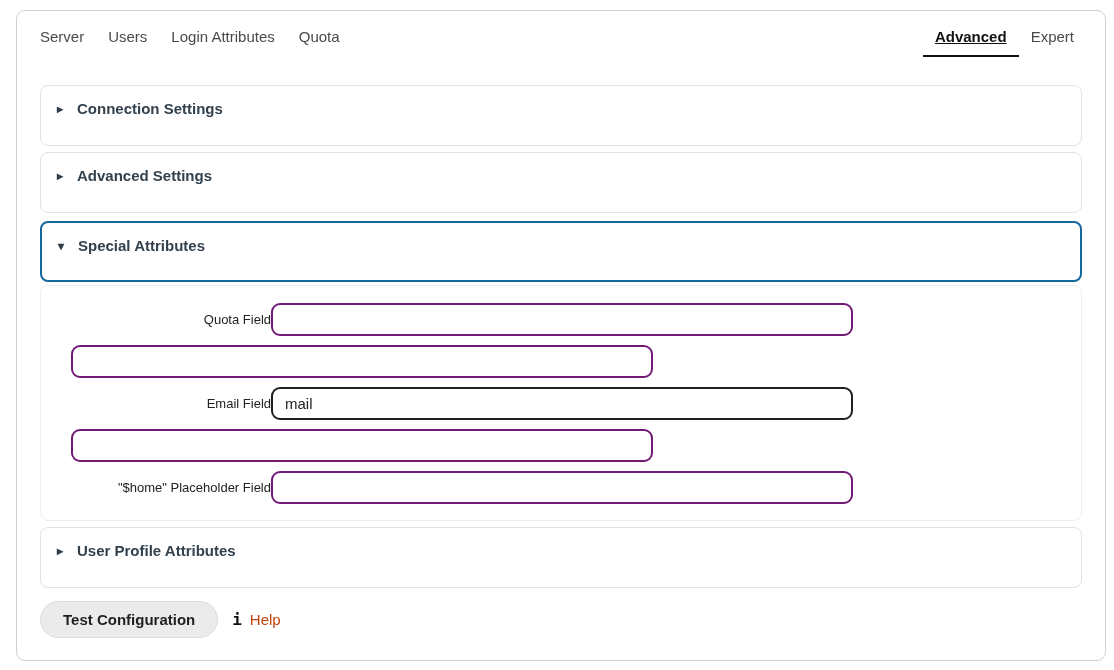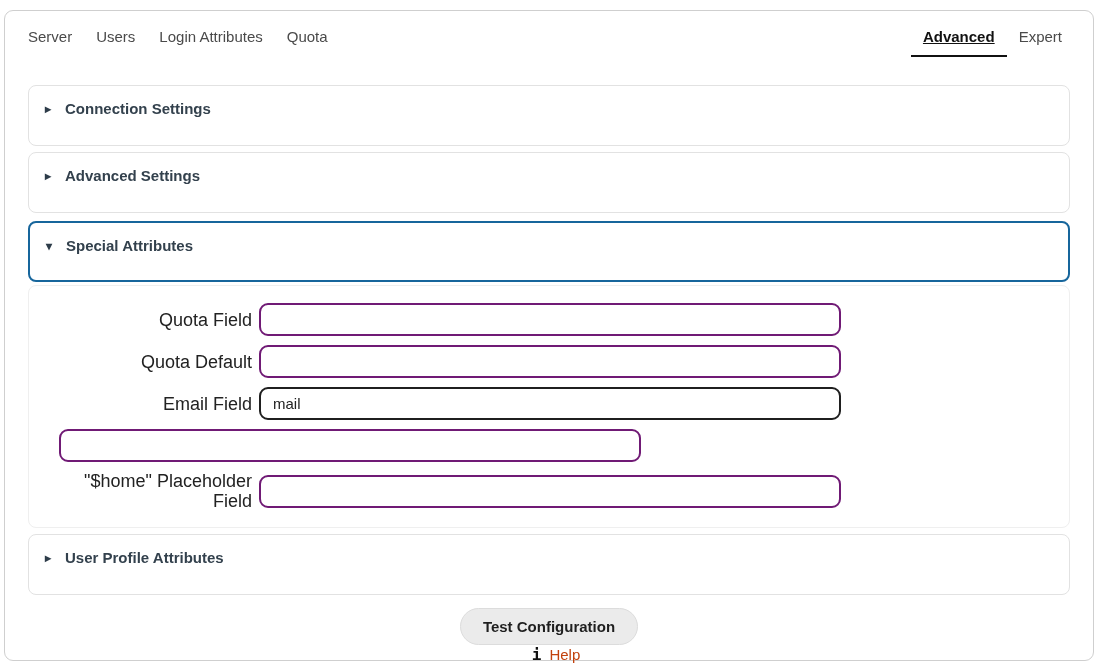--- a/index.html
+++ b/index.html
@@ -1,20 +1,20 @@
 <!DOCTYPE html>
 <html><head>
 <meta charset="utf-8">
 <style>
   * { box-sizing: border-box; margin: 0; padding: 0; }
   html, body { width: 1114px; height: 670px; background: #fff; font-family: "Liberation Sans", sans-serif; }
 
   .card {
     position: absolute;
-    left: 4px; top: 10px;
+    left: 16px; top: 10px;
     width: 1090px; height: 651px;
     background: #fff;
     border: 1.5px solid #cfcfcf;
     border-radius: 9px;
     padding: 0 23px;
   }
 
   
   .tabbar {
     height: 46px;
@@ -80,24 +80,23 @@
   }
   .field-row {
     display: flex;
     align-items: center;
     margin-bottom: 9px;
   }
   .field-row:last-child { margin-bottom: 0; }
   .field-label {
     width: 200px;
     text-align: right;
-    font-size: 18px;
+    font-size: 13px;
     line-height: 20px;
     color: #222;
-    padding-right: 7px;
     flex: none;
   }
   .field-input {
     width: 582px;
     height: 33px;
     border: 2px solid #701a75;
     border-radius: 9px;
     padding: 0 12px;
     font-size: 15px;
     font-family: "Liberation Sans", sans-serif;
@@ -105,21 +104,20 @@
     background: #fff;
     outline: none;
   }
   .field-input.focused { border-color: #1f1f1f; }
 
   
   .footer {
     margin-top: 13px;
     display: flex;
     align-items: center;
-    flex-direction: column;
   }
   .test-btn {
     height: 37px;
     padding: 0 22px;
     border: 1px solid #dcdcdc;
     border-radius: 19px;
     background: #ebebeb;
     font-family: "Liberation Sans", sans-serif;
     font-size: 15px;
     font-weight: bold;
@@ -180,21 +178,20 @@
     </div>
 
     <div class="fields-panel">
 
       <div class="field-row">
         <label class="field-label">Quota Field</label>
         <input class="field-input" type="text" value="" style="">
       </div>
 
       <div class="field-row">
-        <label class="field-label">Quota Default</label>
         <input class="field-input" type="text" value="" style="">
       </div>
 
       <div class="field-row">
         <label class="field-label">Email Field</label>
         <input class="field-input focused" type="text" value="mail" style="">
       </div>
 
       <div class="field-row">
         <input class="field-input" type="text" value="" style="">

